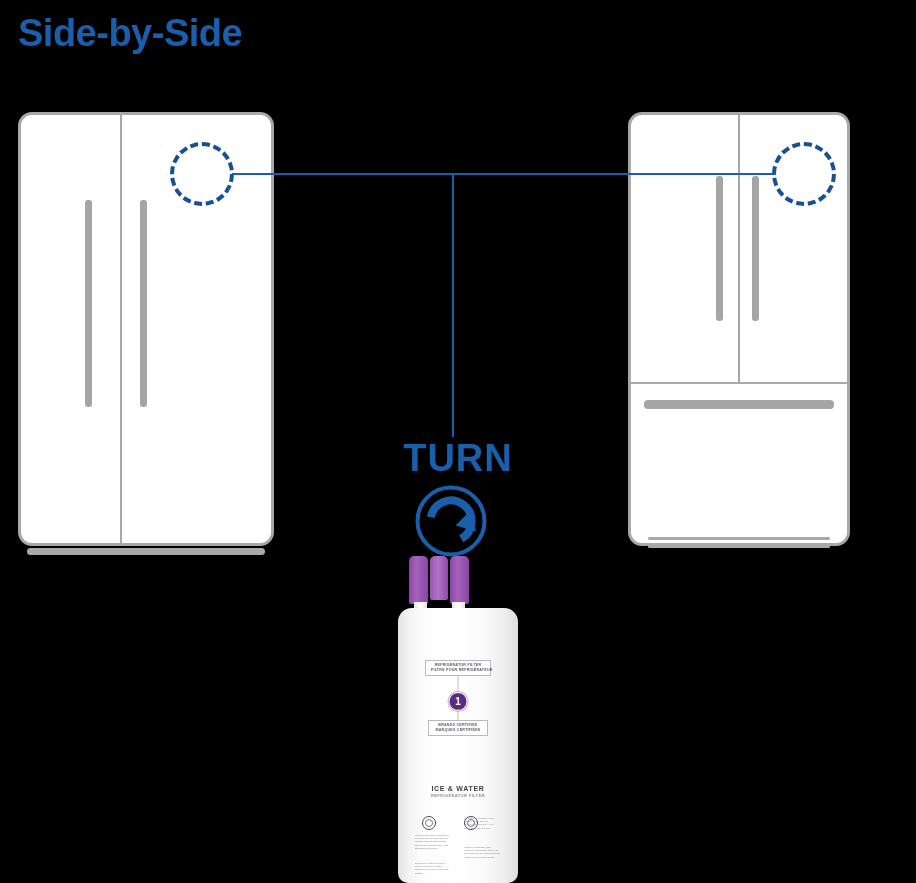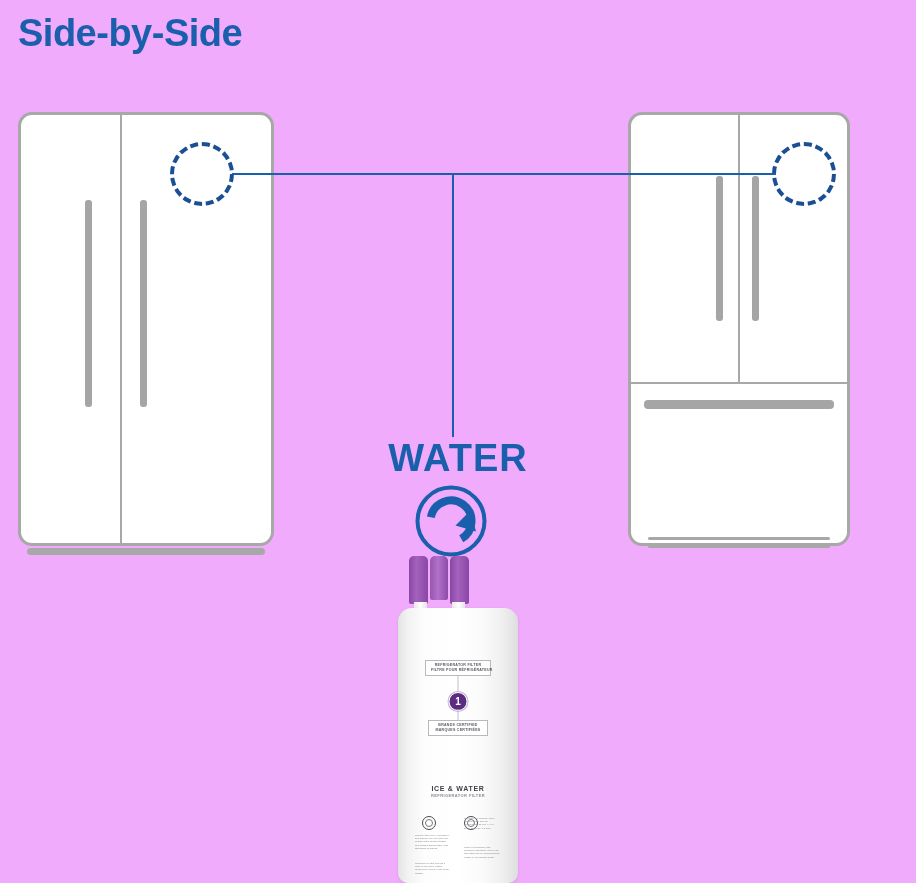--- a/index.html
+++ b/index.html
@@ -10,21 +10,21 @@
   }
   body {
     font-family: "Liberation Sans", sans-serif;
     -webkit-font-smoothing: antialiased;
   }
 
   #stage {
     position: relative;
     width: 916px;
     height: 883px;
-    background: #f0abfc;
+    background: #000000;
     overflow: hidden;
   }
 
   
   .heading {
     position: absolute;
     font-family: "Liberation Sans", sans-serif;
     font-weight: bold;
     font-size: 38px;
     line-height: 1;
@@ -280,21 +280,21 @@
   </div>
 
   <div class="callout-circle" style="left:170px; top:142px; width:64px; height:64px;"></div>
 
   <div class="callout-circle" style="left:772px; top:142px; width:64px; height:64px;"></div>
 
   <div class="connector connector-h" style="left:232px; top:173px; width:544px;"></div>
 
   <div class="connector connector-v" style="left:452px; top:173px; height:264px;"></div>
 
-  <div id="turn-label">WATER</div>
+  <div id="turn-label">TURN</div>
 
   <svg id="turn-icon" viewBox="0 0 74 74">
     <circle cx="37" cy="37" r="33.5" fill="none" stroke="#1a5fab" stroke-width="4"></circle>
     <path d="M 37 16.5
              A 20.5 20.5 0 1 0 52.5 50.4" fill="none" stroke="#1a5fab" stroke-width="8" stroke-linecap="butt" transform="rotate(150 37 37)"></path>
     <polygon points="56.5,26.5 62,47.5 41.5,41.5" fill="#1a5fab"></polygon>
   </svg>
 
   <div id="filter">
 

